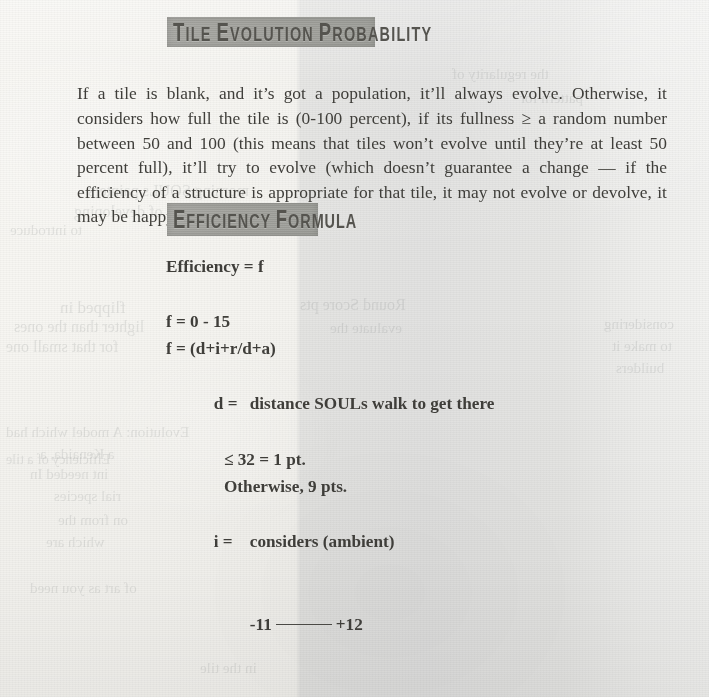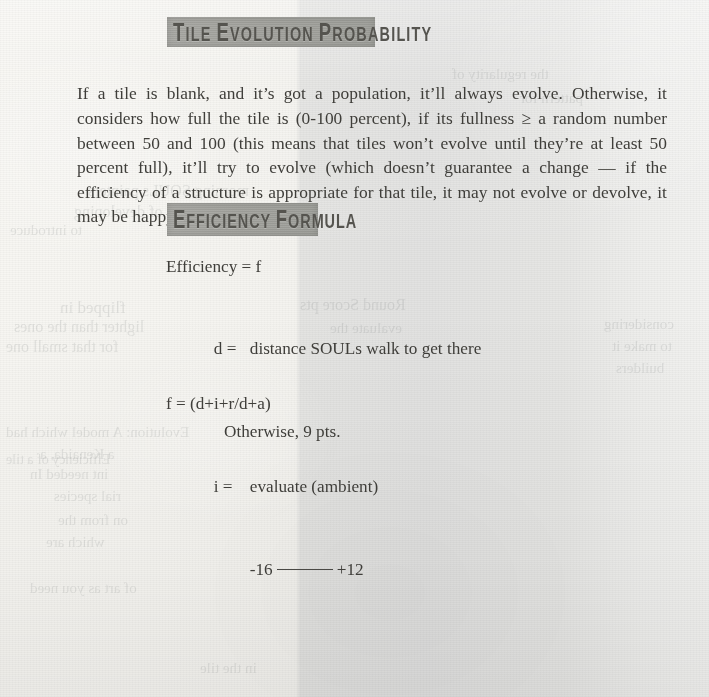--- a/index.html
+++ b/index.html
@@ -121,21 +121,21 @@
   
   .formula {
     position: absolute;
     left: 166px;
     top: 253px;
     width: 480px;
     font-size: 17.2px;
     line-height: 27.6px;
     color: #3f3e3a;
   }
-  .f-line { white-space: pre; }
+  .f-line { white-space: pre; font-weight: bold; }
   .f-gap  { height: 27px; }
   .ind1   { padding-left: 22px; }
   .ind2   { padding-left: 58px; }
   .lbl    { display: inline-block; width: 36px; }
   .rule   { display: inline-block; width: 56px; border-bottom: 1.4px solid #4a4945; vertical-align: 0.28em; margin: 0 4px; }
 
   .bleed-layer { position: absolute; inset: 0; overflow: hidden; pointer-events: none; }
 </style>
 </head>
 <body>
@@ -179,30 +179,32 @@
 
   <div class="band" style="left:167px; top:203px; width:151px; height:33px;"></div>
   <div class="band-title" style="left:173px; top:206px; width:260px; font-size:25px; line-height:27px; letter-spacing:1.3px;"><span class="cap">E</span><span class="sm">FFICIENCY</span> <span class="cap">F</span><span class="sm">ORMULA</span></div>
 
   <div class="formula">
 
     <div class="f-line">Efficiency = f</div>
 
     <div class="f-gap"></div>
 
+    <div class="f-line">f = 0 - 15</div>
+
+    <div class="f-line">f = (d+i+r/d+a)</div>
 
     <div class="f-line ind1">
       <span class="lbl">d =</span><span>distance SOULs walk to get there</span>
     </div>
-
-    <div class="f-line">f = (d+i+r/d+a)</div>
+    <div class="f-line ind2">≤ 32 = 1 pt.</div>
     <div class="f-line ind2">Otherwise, 9 pts.</div>
 
     <div class="f-line ind1">
-      <span class="lbl">i =</span><span>evaluate (ambient)</span>
+      <span class="lbl">i =</span><span>considers (ambient)</span>
     </div>
     <div class="f-line ind2">
-      <span>-16</span><span class="rule"></span><span>+12</span>
+      <span>-11</span><span class="rule"></span><span>+12</span>
     </div>
 
   </div>
 
 </div>
 
 </body></html>

